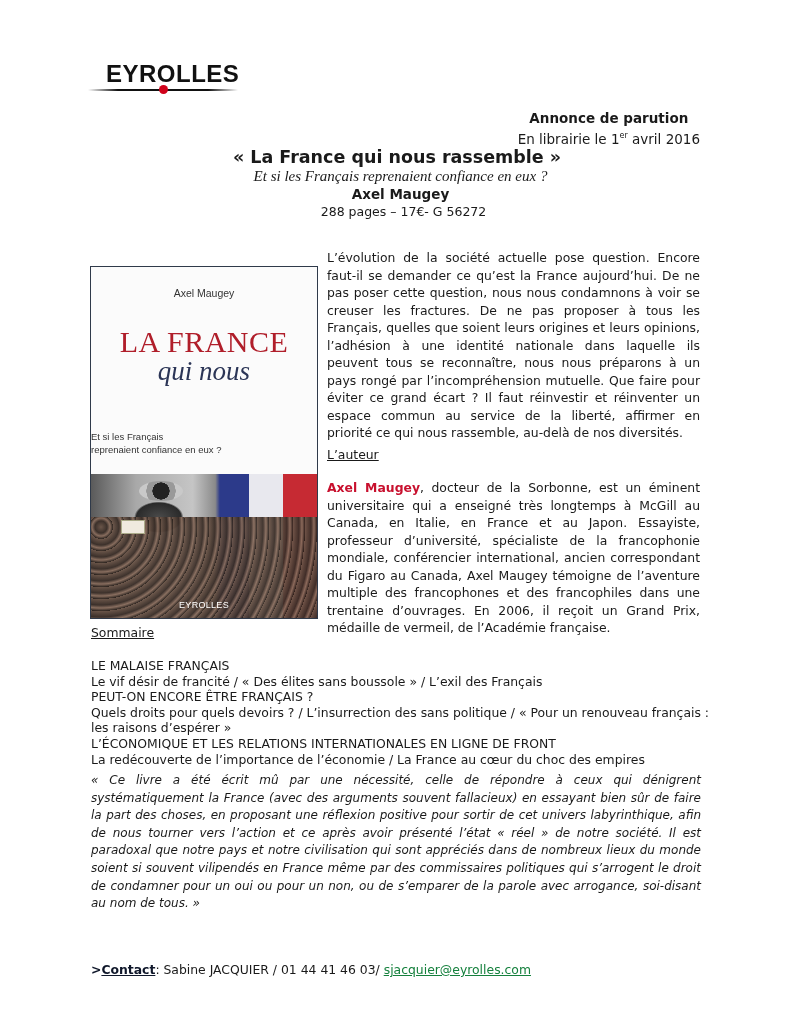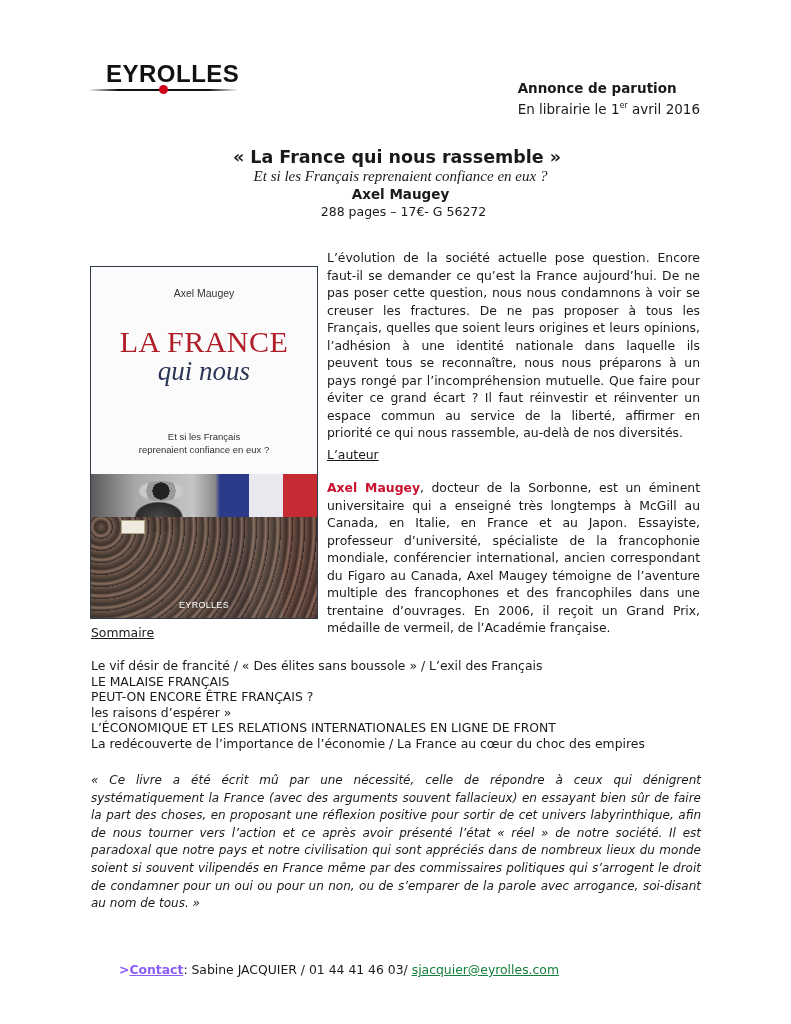--- a/index.html
+++ b/index.html
@@ -9,38 +9,38 @@
 
   
   .logo { left:88px; top:58px; width:150px; height:40px; }
   .logo-text { position:absolute; left:18px; top:2px; font-family:"Liberation Sans", sans-serif;
                font-weight:bold; font-size:24px; letter-spacing:0.5px; color:#111; }
   .logo-line { position:absolute; left:0; top:31px; width:150px; height:2px;
                background:linear-gradient(to right, rgba(0,0,0,0), #111 20%, #111 80%, rgba(0,0,0,0)); }
   .logo-dot { position:absolute; left:71px; top:27px; width:9px; height:9px; border-radius:50%; background:#d0021b; }
 
   
-  .annonce { right:91px; top:80px; text-align:left; font-size:13.5px; line-height:17px; }
+  .annonce { right:91px; top:110px; text-align:center; font-size:13.5px; line-height:17px; }
   .annonce .b { font-weight:bold; }
   .annonce sup { font-size:8px; }
 
   
   .titleblock { left:0; width:791px; top:147px; text-align:center; }
   .t-main { font-weight:bold; font-size:17.5px; line-height:21px; padding-left:3px; }
   .t-sub { font-family:"Liberation Serif", serif; font-style:italic; font-size:15px; line-height:17px; padding-left:10px; }
   .t-author { font-weight:bold; font-size:13.5px; line-height:18px; padding-left:10px;}
   .t-info { font-size:12.5px; line-height:17px; padding-left:16px; }
 
   
   .cover { left:90px; top:266px; width:226px; height:351px; border:1px solid #2f3a4a; background:#fbfbfb; overflow:hidden; }
   .cover-author { position:absolute; top:20px; width:100%; text-align:center; font-size:10.5px; color:#333; font-family:"Liberation Sans", sans-serif; }
   .cover-t1 { position:absolute; top:58px; width:100%; text-align:center; font-family:"Liberation Serif", serif; color:#b01e2a; font-size:30px; letter-spacing:0.5px; }
   .cover-t2 { position:absolute; top:89px; width:100%; text-align:center; font-family:"Liberation Serif", serif; font-style:italic; color:#2b3556; font-size:27px; }
   .cover-t3 { position:absolute; top:119px; width:100%; text-align:center; font-family:"Liberation Serif", serif; color:#b01e2a; font-size:30px; }
-  .cover-sub { position:absolute; top:163px; width:100%; text-align:center; font-size:9.5px; line-height:13px; color:#333; font-family:"Liberation Sans", sans-serif; }
+  .cover-sub { position:absolute; top:163px; width:100%; text-align:left; font-size:9.5px; line-height:13px; color:#333; font-family:"Liberation Sans", sans-serif; }
   .cover-photo { position:absolute; left:0; top:207px; width:100%; height:144px;
     background:
       radial-gradient(ellipse at 30% 30%, #4a4a4a 0%, #2a2a2a 10%, transparent 11%),
       linear-gradient(to right, #5a5a5a 0%, #a9a9a9 20%, #c5c5c5 45%, #8a8a8a 55%, #2c3a8a 57%, #2c3a8a 70%, #e8e8ee 70%, #e8e8ee 85%, #c62a33 85%, #c62a33 100%);
   }
   .cover-crowd { position:absolute; left:0; top:250px; width:100%; height:101px;
     background:
       repeating-radial-gradient(circle at 10px 10px, #6b5548 0, #3a2e28 6px, #8a6e5e 9px, #2a211c 12px),
       #3a2e28; opacity:0.95; }
   .cover-sign { position:absolute; left:30px; top:253px; width:22px; height:12px; background:#f0eadf; border:1px solid #aa8; }
@@ -54,21 +54,21 @@
   .lauteur { left:327px; top:447px; font-size:12.4px; text-decoration:underline; }
   .para2 { top:479px; }
   .red-bold { color:#c8102e; font-weight:bold; }
 
   .sommaire-h { left:91px; top:625px; font-size:12.4px; text-decoration:underline; }
   .sommaire { left:91px; top:658px; width:620px; font-size:12.4px; line-height:15.6px; }
 
   .quote { left:91px; top:772px; width:610px; font-size:12px; line-height:17.6px; font-style:italic; text-align:justify; }
 
   .contact { left:91px; top:962px; font-size:12.4px; }
-  .contact .lbl { color:#8b5cf6; font-weight:bold;margin-left:28px; }
+  .contact .lbl { color:#0f172a; font-weight:bold; }
   .contact .lbl u { text-decoration:underline; }
   .contact a { color:#15803d; text-decoration:underline; }
 </style>
 </head>
 <body>
 
 <div class="abs logo">
   <span class="logo-text">EYROLLES</span>
   <span class="logo-line"></span>
   <span class="logo-dot"></span>
@@ -101,23 +101,24 @@
   <div class="cover-publisher">EYROLLES</div>
 </div>
 
 <div class="abs body-col para1">L’évolution de la société actuelle pose question. Encore faut-il se demander ce qu’est la France aujourd’hui. De ne pas poser cette question, nous nous condamnons à voir se creuser les fractures. De ne pas proposer à tous les Français, quelles que soient leurs origines et leurs opinions, l’adhésion à une identité nationale dans laquelle ils peuvent tous se reconnaître, nous nous préparons à un pays rongé par l’incompréhension mutuelle. Que faire pour éviter ce grand écart ? Il faut réinvestir et réinventer un espace commun au service de la liberté, affirmer en priorité ce qui nous rassemble, au-delà de nos diversités.</div>
 
 <div class="abs lauteur">L’auteur</div>
 <div class="abs body-col para2"><span class="red-bold">Axel Maugey</span><span>, docteur de la Sorbonne, est un éminent universitaire qui a enseigné très longtemps à McGill au Canada, en Italie, en France et au Japon. Essayiste, professeur d’université, spécialiste de la francophonie mondiale, conférencier international, ancien correspondant du Figaro au Canada, Axel Maugey témoigne de l’aventure multiple des francophones et des francophiles dans une trentaine d’ouvrages. En 2006, il reçoit un Grand Prix, médaille de vermeil, de l’Académie française.</span></div>
 
 <div class="abs sommaire-h">Sommaire</div>
 <div class="abs sommaire">
+  <div>LE MALAISE FRANÇAIS</div>
   <div>Le vif désir de francité / « Des élites sans boussole » / L’exil des Français</div>
-  <div>LE MALAISE FRANÇAIS</div>
   <div>PEUT-ON ENCORE ÊTRE FRANÇAIS ?</div>
+  <div>Quels droits pour quels devoirs ? / L’insurrection des sans politique /  « Pour un renouveau français :</div>
   <div>les raisons d’espérer »</div>
   <div>L’ÉCONOMIQUE ET LES RELATIONS INTERNATIONALES EN LIGNE DE FRONT</div>
   <div>La redécouverte de l’importance de l’économie / La France au cœur du choc des empires</div>
 </div>
 
 <div class="abs quote">« Ce livre a été écrit mû par une nécessité, celle de répondre à ceux qui dénigrent systématiquement la France (avec des arguments souvent fallacieux) en essayant bien sûr de faire la part des choses, en proposant une réflexion positive pour sortir de cet univers labyrinthique, afin de nous tourner vers l’action et ce après avoir présenté l’état « réel » de notre société. Il est paradoxal que notre pays et notre civilisation qui sont appréciés dans de nombreux lieux du monde soient si souvent vilipendés en France même par des commissaires politiques qui s’arrogent le droit de condamner pour un oui ou pour un non, ou de s’emparer de la parole avec arrogance, soi-disant au nom de tous. »</div>
 
 <div class="abs contact">
   <span class="lbl"><span>&gt;</span><u>Contact</u></span><span>: Sabine JACQUIER / 01 44 41 46 03/ </span><a href="#">sjacquier@eyrolles.com</a>
 </div>

